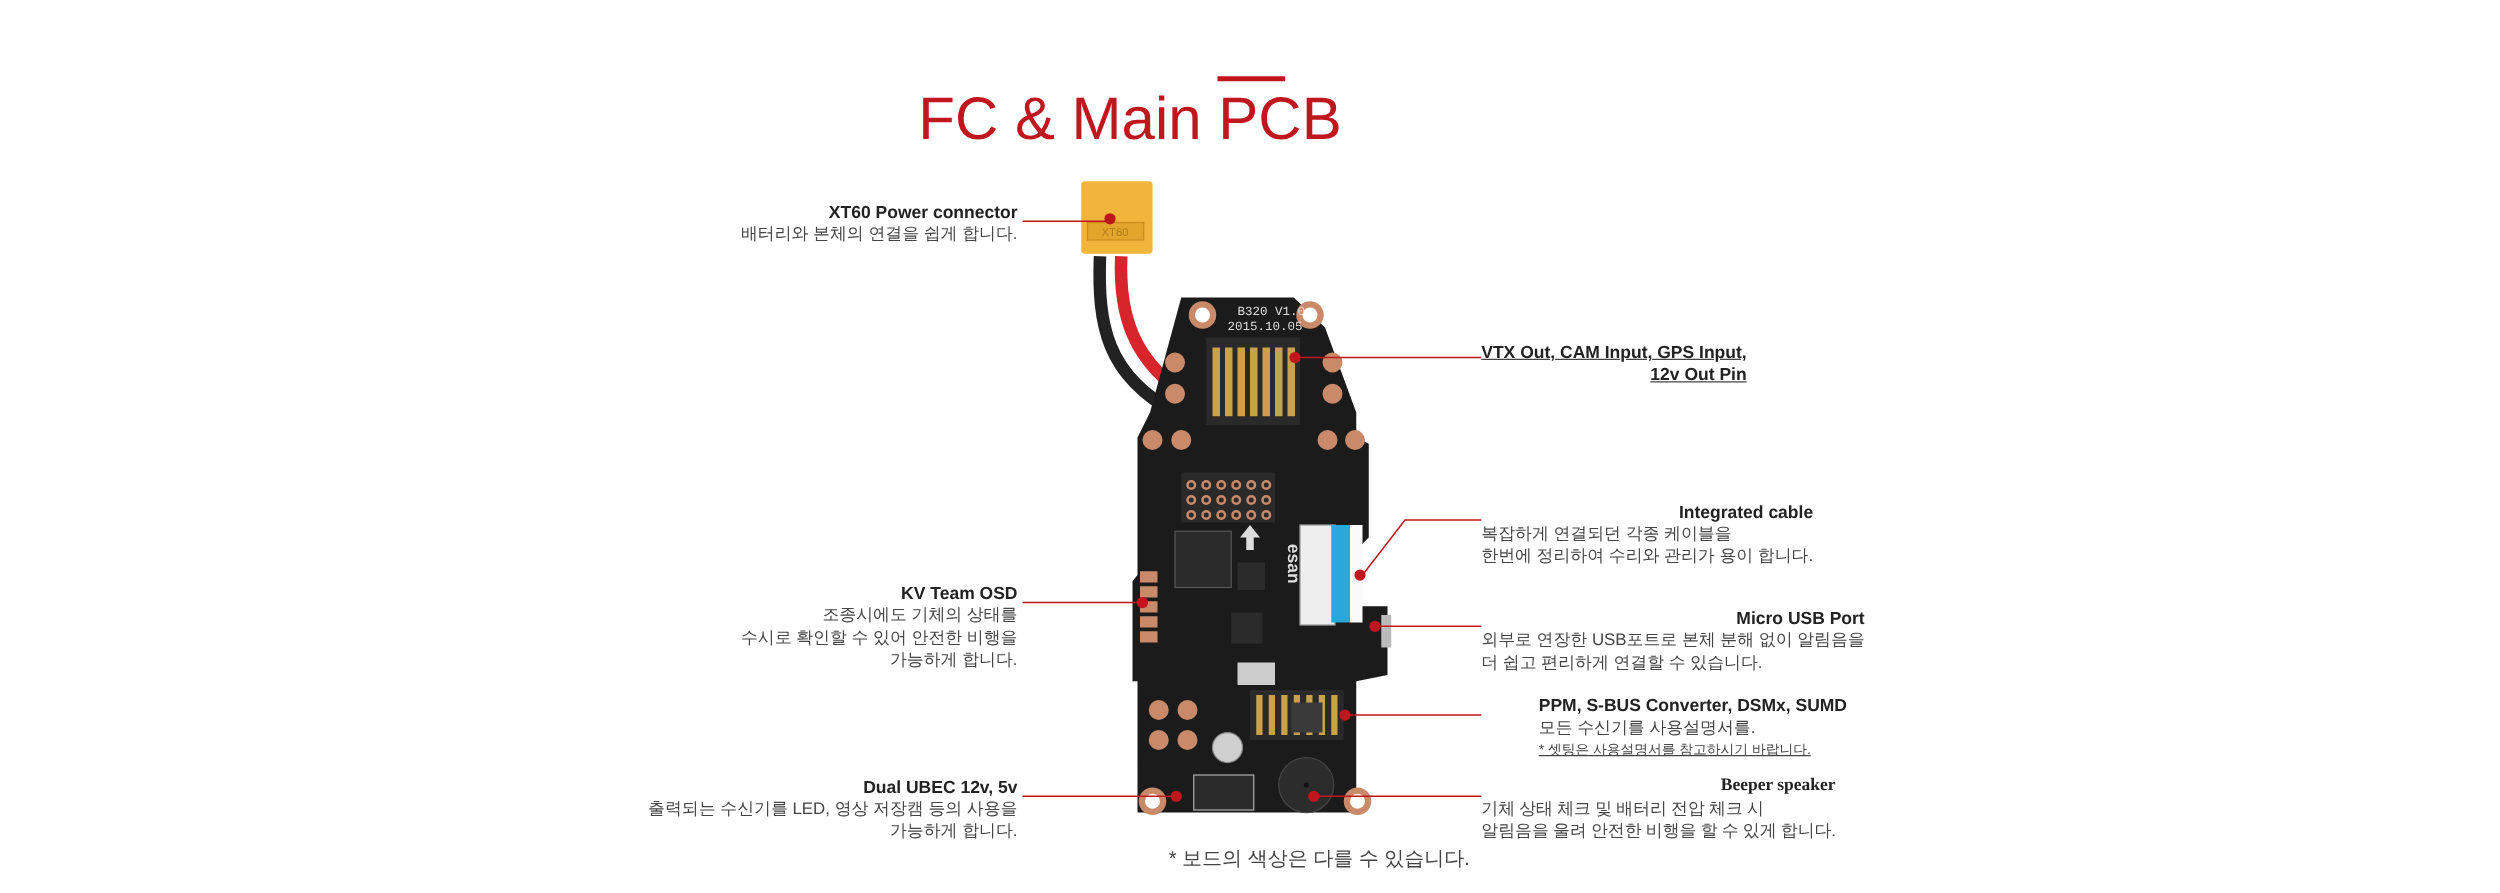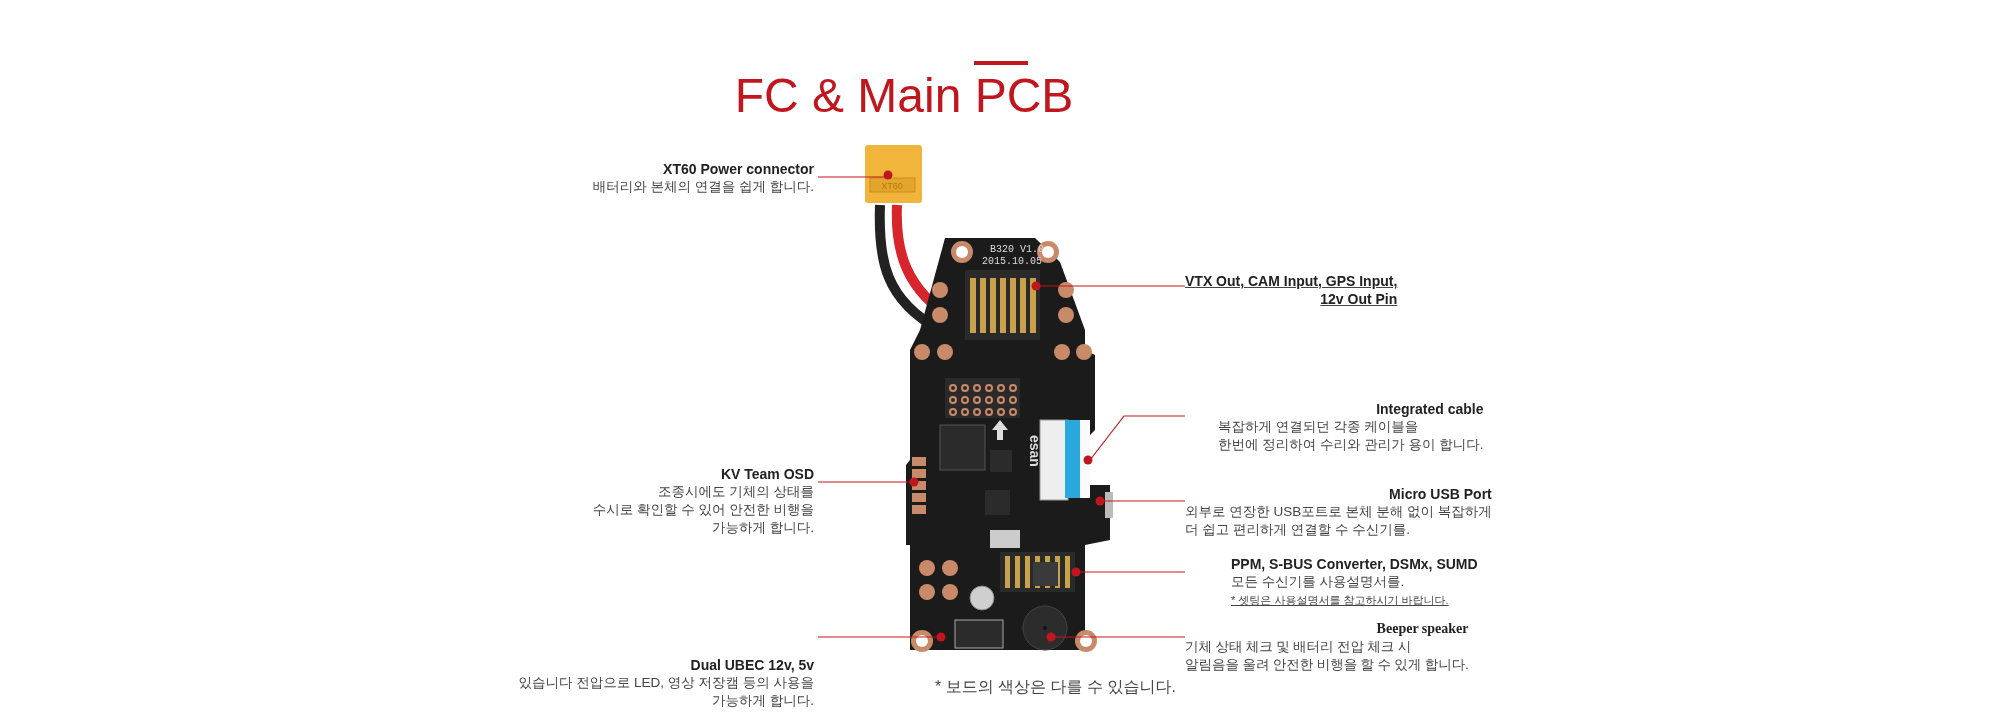--- a/index.html
+++ b/index.html
@@ -166,39 +166,39 @@
 <div class="label left" style="right:1186px; top:160px;">
   <div class="head">XT60 Power connector</div>
   <div>배터리와 본체의 연결을 쉽게 합니다.</div>
 </div>
 <div class="label left" style="right:1186px; top:465px;">
   <div class="head">KV Team OSD</div>
   <div>조종시에도 기체의 상태를</div>
   <div>수시로 확인할 수 있어 안전한 비행을</div>
   <div>가능하게 합니다.</div>
 </div>
-<div class="label left" style="right:1186px; top:620px;margin-top:36px;">
+<div class="label left" style="right:1186px; top:620px;">
   <div class="head">Dual UBEC 12v, 5v</div>
-  <div>있습니다 전압으로 LED, 영상 저장캠 등의 사용을</div>
+  <div>출력되는 수신기를 LED, 영상 저장캠 등의 사용을</div>
   <div>가능하게 합니다.</div>
 </div>
 
 <div class="label right" style="left:1185px; top:272px;text-decoration:underline;">
   <div class="head">VTX Out, CAM Input, GPS Input,</div>
   <div class="head">12v Out Pin</div>
 </div>
-<div class="label right" style="left:1218px; top:400px;">
+<div class="label right" style="left:1185px; top:400px;">
   <div class="head">Integrated cable</div>
   <div>복잡하게 연결되던 각종 케이블을</div>
   <div>한번에 정리하여 수리와 관리가 용이 합니다.</div>
 </div>
 <div class="label right" style="left:1185px; top:485px;">
   <div class="head">Micro USB Port</div>
-  <div>외부로 연장한 USB포트로 본체 분해 없이 복잡하게</div>
-  <div>더 쉽고 편리하게 연결할 수 수신기를.</div>
+  <div>외부로 연장한 USB포트로 본체 분해 없이 알림음을</div>
+  <div>더 쉽고 편리하게 연결할 수 있습니다.</div>
 </div>
 <div class="label right" style="left:1231px; top:555px;">
   <div class="head">PPM, S-BUS Converter, DSMx, SUMD</div>
   <div>모든 수신기를 사용설명서를.</div>
   <div class="note">* 셋팅은 사용설명서를 참고하시기 바랍니다.</div>
 </div>
 <div class="label right" style="left:1185px; top:620px;font-family:Liberation Serif, serif;">
   <div class="head">Beeper speaker</div>
   <div>기체 상태 체크 및 배터리 전압 체크 시</div>
   <div>알림음을 울려 안전한 비행을 할 수 있게 합니다.</div>

